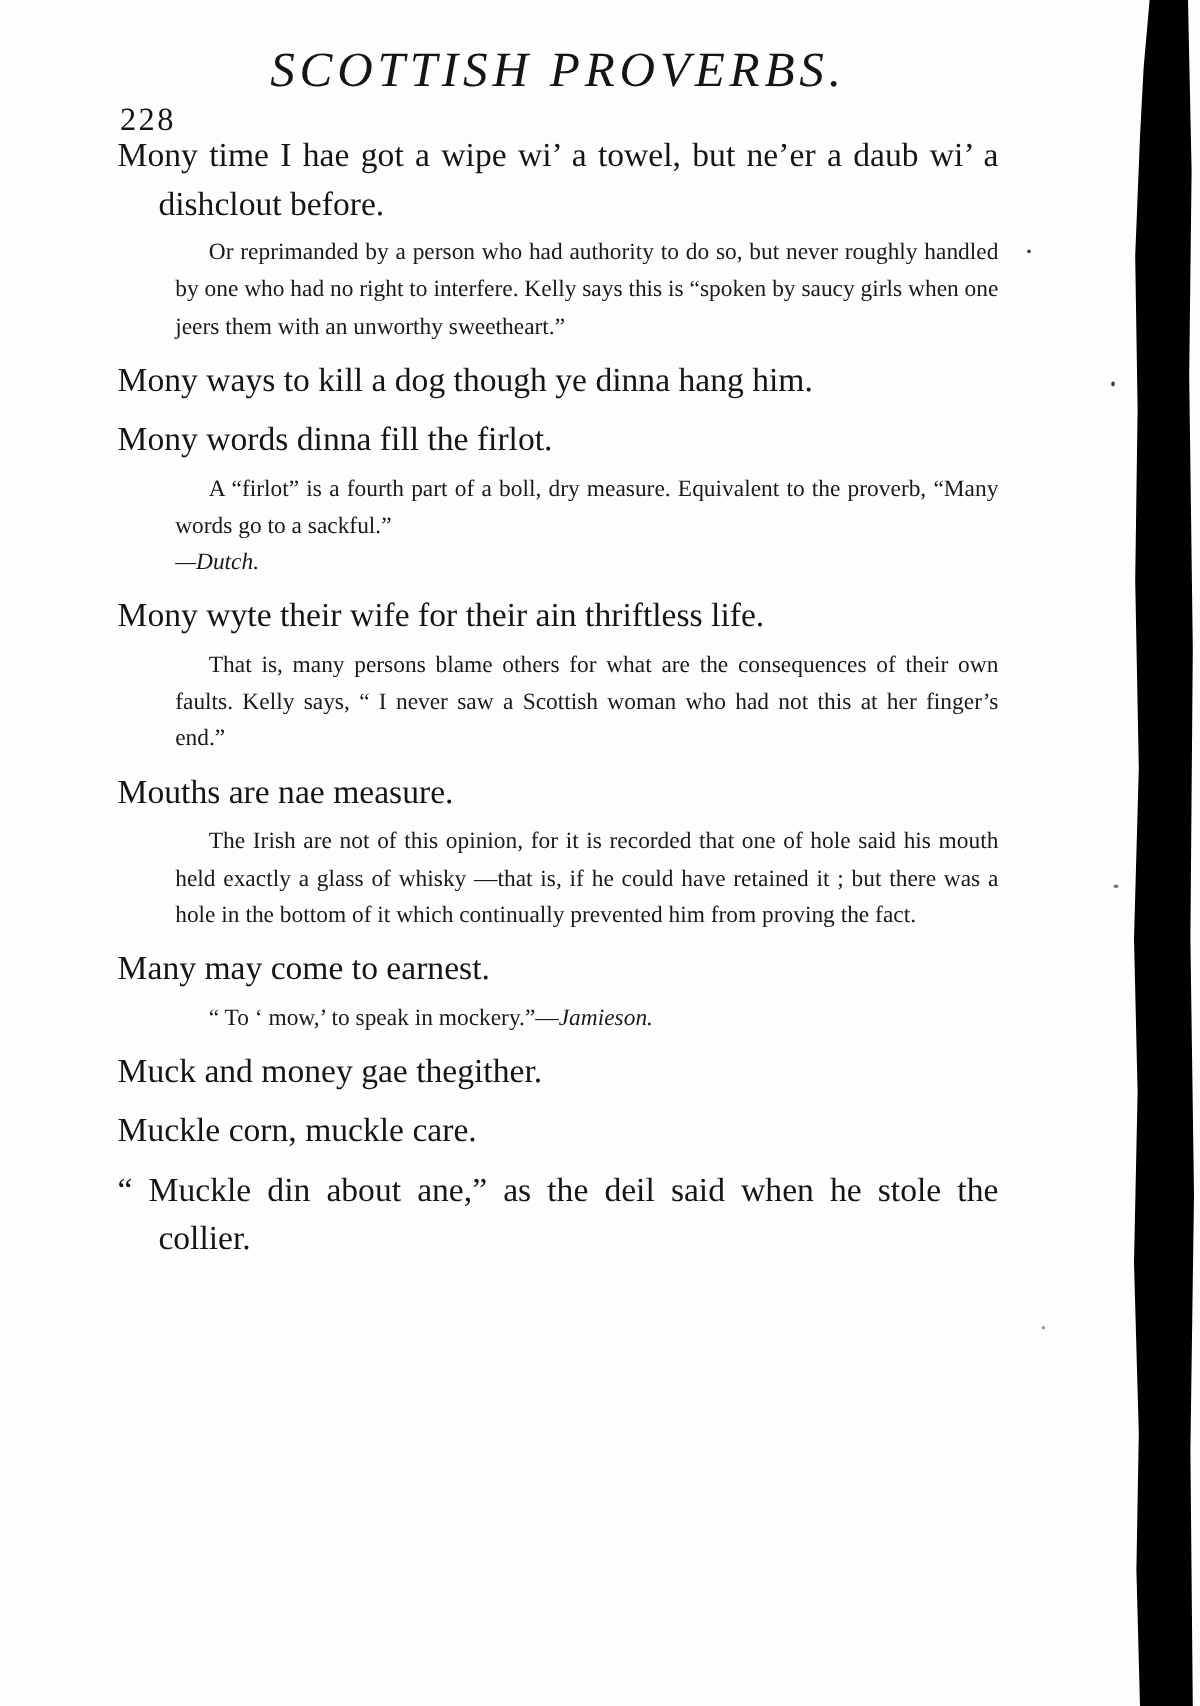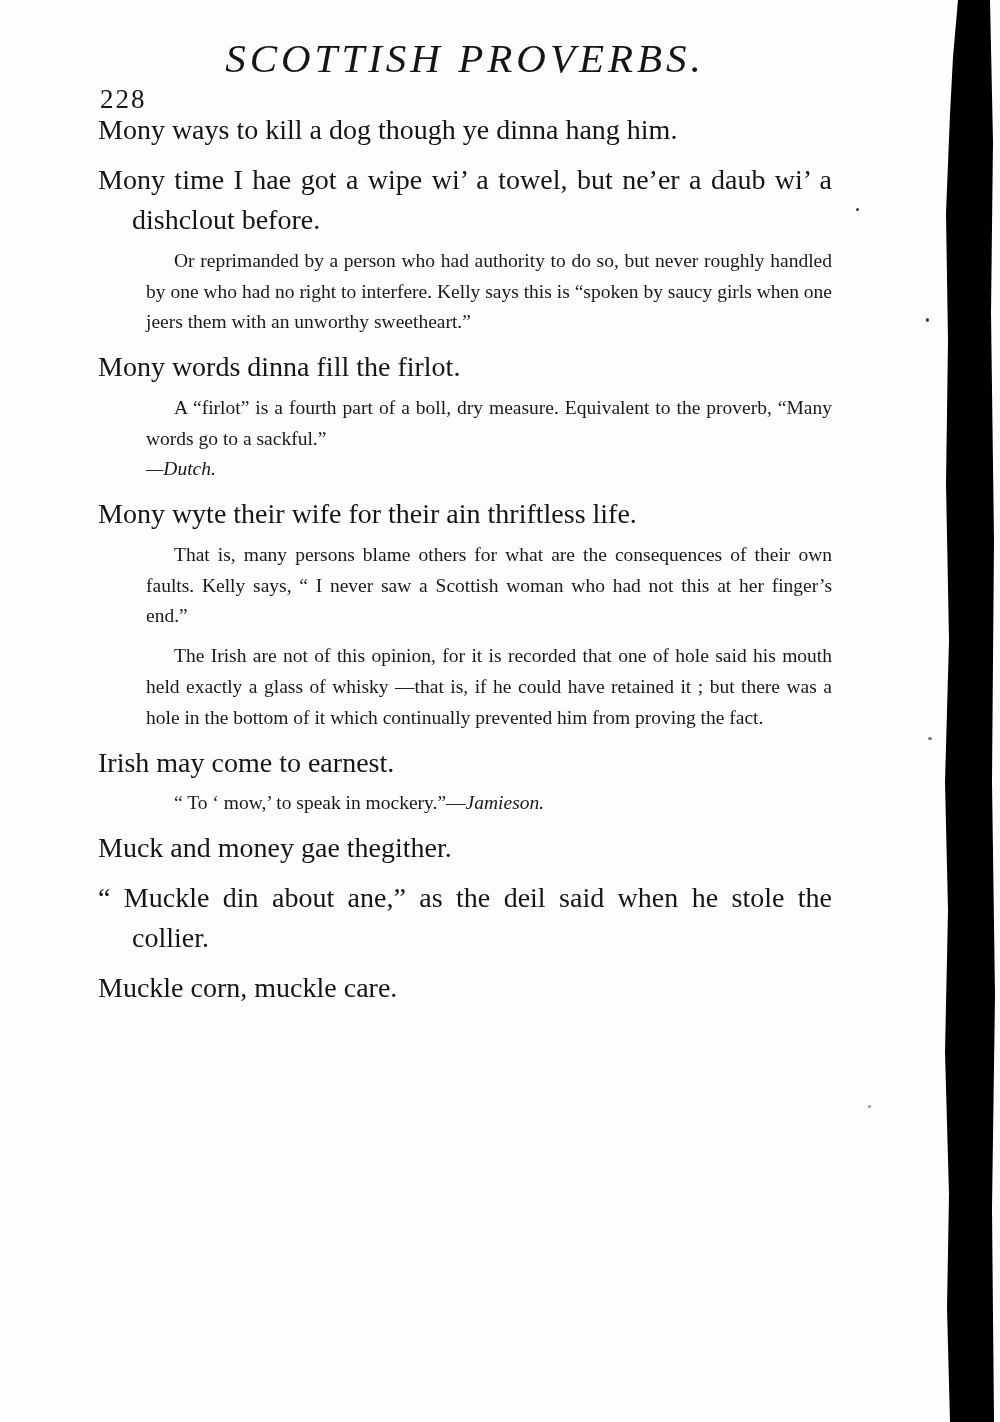--- a/index.html
+++ b/index.html
@@ -89,59 +89,60 @@
 
 <div class="page">
   <div class="content">
 
     <div class="header">
       <span class="pagenum">228</span>
       <h1 class="title">SCOTTISH PROVERBS.</h1>
     </div>
 
     <section class="entry">
-      <p class="proverb">Mony ways to kill a dog though ye dinna hang him.</p>
+      <p class="proverb">Mony time I hae got a wipe wi’ a towel, but ne’er a daub wi’ a dishclout before.</p>
+      <p class="note">Or reprimanded by a person who had authority to do so, but never roughly handled by one who had no right to interfere.  Kelly says this is “spoken by saucy girls when one jeers them with an unworthy sweetheart.”</p>
     </section>
 
     <section class="entry">
-      <p class="proverb">Mony time I hae got a wipe wi’ a towel, but ne’er a daub wi’ a dishclout before.</p>
-      <p class="note">Or reprimanded by a person who had authority to do so, but never roughly handled by one who had no right to interfere.  Kelly says this is “spoken by saucy girls when one jeers them with an unworthy sweetheart.”</p>
+      <p class="proverb">Mony ways to kill a dog though ye dinna hang him.</p>
     </section>
 
     <section class="entry">
       <p class="proverb">Mony words dinna fill the firlot.</p>
       <p class="note"><span>A “firlot” is a fourth part of a boll, dry measure. Equivalent to the proverb, “Many words go to a sackful.”</span><em class="attr-block">—Dutch.</em></p>
     </section>
 
 
     <section class="entry">
       <p class="proverb">Mony wyte their wife for their ain thriftless life.</p>
       <p class="note">That is, many persons blame others for what are the consequences of their own faults.  Kelly says, “ I never saw a Scottish woman who had not this at her finger’s end.”</p>
     </section>
 
     <section class="entry">
+      <p class="proverb">Mouths are nae measure.</p>
       <p class="note">The Irish are not of this opinion, for it is recorded that one of hole said his mouth held exactly a glass of whisky —that is, if he could have retained it ; but there was a hole in the bottom of it which continually prevented him from proving the fact.</p>
     </section>
 
     <section class="entry">
-      <p class="proverb">Irish may come to earnest.</p>
+      <p class="proverb">Many may come to earnest.</p>
       <p class="note"><span>“ To ‘ mow,’ to speak in mockery.”—</span><em class="attr-inline">Jamieson.</em></p>
     </section>
 
 
     <section class="entry">
       <p class="proverb">Muck and money gae thegither.</p>
     </section>
 
     <section class="entry">
-      <p class="proverb">“ Muckle din about ane,” as the deil said when he stole the collier.</p>
+      <p class="proverb">Muckle corn, muckle care.</p>
     </section>
 
     <section class="entry">
-      <p class="proverb">Muckle corn, muckle care.</p>
+      <p class="proverb">“ Muckle din about ane,” as the deil said when he stole the collier.</p>
     </section>
 
   </div>
 
   <div class="scan-bar"></div>
   <div class="speck s1"></div>
   <div class="speck s2"></div>
   <div class="speck s3"></div>
   <div class="speck s4"></div>
 </div>

